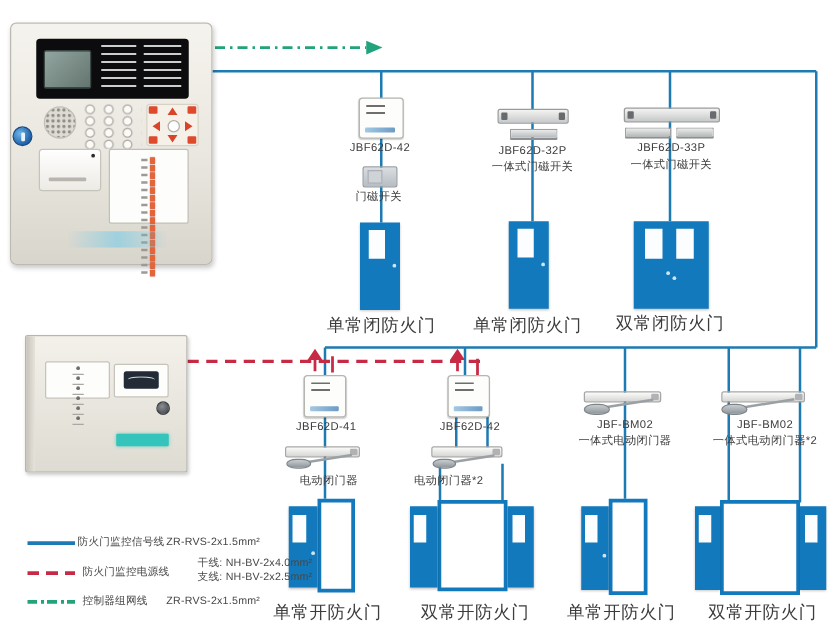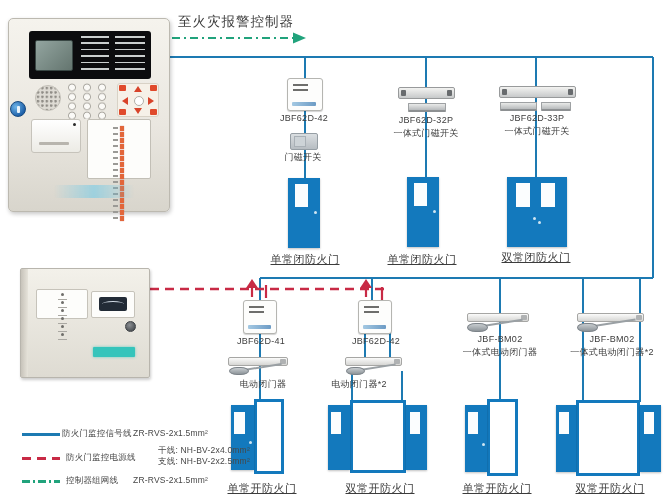--- a/index.html
+++ b/index.html
@@ -9,21 +9,21 @@
   svg.wires{position:absolute;left:0;top:0;}
   .ws{stroke:var(--wire-signal,#1d7ab2);stroke-width:2;fill:none;}
   .wn{stroke:var(--wire-network,#21a37c);stroke-width:2.2;fill:none;stroke-dasharray:8 4 2 4;}
   .wp{stroke:var(--wire-power,#c82a45);stroke-width:2.6;fill:none;stroke-dasharray:9 6;}
   .wps{stroke:var(--wire-power,#c82a45);stroke-width:2.2;fill:none;}
   .hn{fill:var(--wire-network,#21a37c);}
   .hp{fill:var(--wire-power,#c82a45);}
 
   .lbl{position:absolute;transform:translateX(-50%);white-space:nowrap;color:var(--text,#3c3c3c);}
   .big{font-size:13.5px;letter-spacing:1px;font-weight:500;}
-  .med{font-size:11px;letter-spacing:0.5px;text-decoration:underline;}
+  .med{font-size:14px;letter-spacing:0.5px;}
   .sm{font-size:9px;letter-spacing:0.3px;}
 
   
   .panel{position:absolute;left:8px;top:18px;width:162px;height:194px;border-radius:5px;
          background:linear-gradient(180deg,#f5f3ed 0%,#eae7e0 55%,#d8d5cc 100%);
          border:1px solid #bcb9b0;box-shadow:1px 2px 4px rgba(0,0,0,.22);}
   .panel i{display:block;position:absolute;}
   .p-display{left:20px;top:12px;width:122px;height:48px;background:#0c0c0e;border-radius:3px;}
   .p-lcd{left:6px;top:9px;width:38px;height:31px;background:linear-gradient(135deg,#93a5a0,#64756f);
          border:1px solid #39474а;border:1px solid #394744;border-radius:2px;}
@@ -256,21 +256,20 @@
     <i class="hdl" style="left:17px;top:44px"></i>
   </div>
   <div class="dooro" style="left:556px;top:400px;width:105px;height:80px">
     <i class="frame" style="left:20px;top:0;width:64px;height:76px"></i>
     <i class="leaf" style="left:0;top:5px;width:20px;height:67px"></i>
     <i class="leaf" style="left:84px;top:5px;width:21px;height:67px"></i>
     <i class="win" style="left:3px;top:12px;width:10px;height:22px"></i>
     <i class="win" style="left:88px;top:12px;width:10px;height:22px"></i>
   </div>
 
-  <div class="lbl big" style="left:236px;top:13px">至火灾报警控制器</div>
 
   <div class="lbl sm" style="left:304px;top:113px">JBF62D-42</div>
   <div class="lbl sm" style="left:303px;top:151px">门磁开关</div>
   <div class="lbl sm" style="left:426px;top:115px">JBF62D-32P</div>
   <div class="lbl sm" style="left:426px;top:127px">一体式门磁开关</div>
   <div class="lbl sm" style="left:537px;top:113px">JBF62D-33P</div>
   <div class="lbl sm" style="left:537px;top:125px">一体式门磁开关</div>
 
   <div class="lbl med" style="left:305px;top:252px">单常闭防火门</div>
   <div class="lbl med" style="left:422px;top:252px">单常闭防火门</div>

